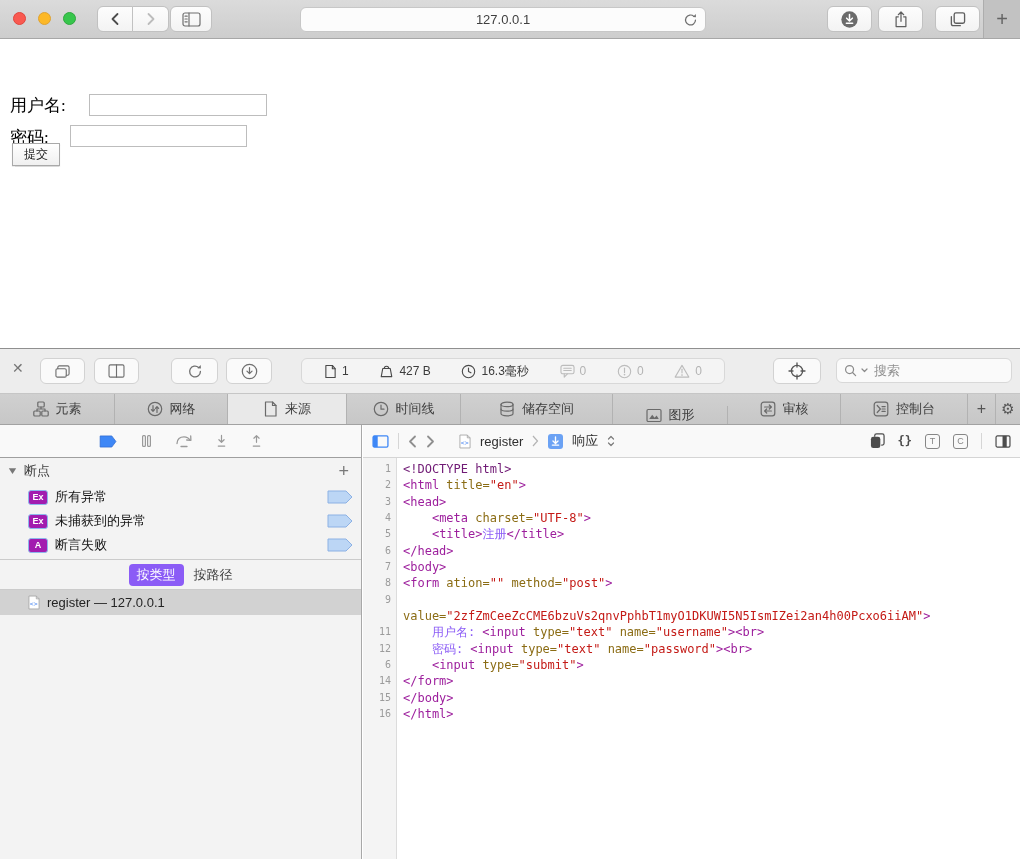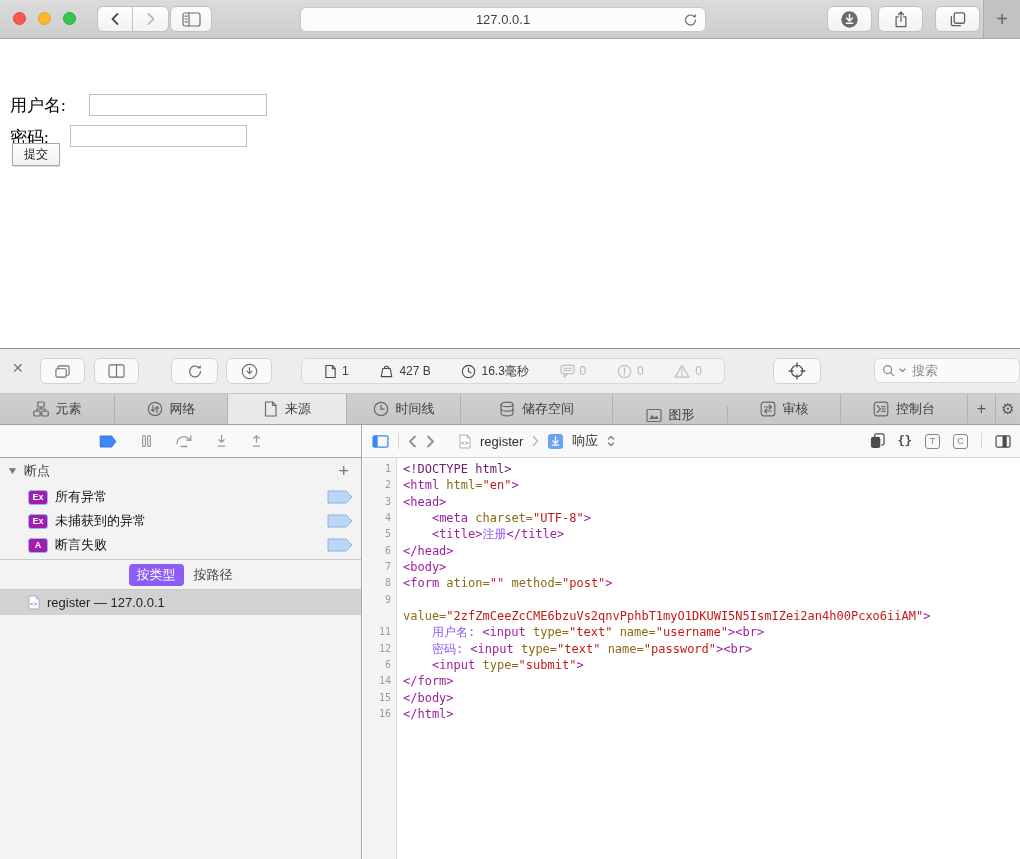--- a/index.html
+++ b/index.html
@@ -35,21 +35,21 @@
   
   #devtools{position:absolute;top:348px;left:0;width:1020px;height:511px;border-top:1px solid #8f8f8f;box-sizing:border-box;background:#f3f3f3}
   #dt-toolbar{position:absolute;top:0;left:0;right:0;height:44px;background:#ededed;border-bottom:1px solid #c6c6c6}
   .tbtn{position:absolute;top:9px;height:26px;box-sizing:border-box;border:1px solid #d2d2d2;border-radius:6px;
     background:#fafafa;display:flex;align-items:center;justify-content:center;color:#6f6f6f}
   #dt-close{position:absolute;left:12px;top:12px;font-size:14px;color:#757575;line-height:1}
   #stats{position:absolute;left:301px;top:9px;width:424px;height:26px;box-sizing:border-box;border:1px solid #d8d8d8;border-radius:6px;
     background:#f4f4f4;display:flex;align-items:center;padding:0 22px;justify-content:space-between}
   .stat{display:flex;align-items:center;gap:5px;font-size:12px;color:#3c3c3c}
   .stat.dim{color:#b3b3b3}.stat.dim .st{stroke:#bcbcbc}
-  #dt-search{position:absolute;right:0;top:9px;width:146px;height:25px;box-sizing:border-box;border:1px solid #d8d8d8;border-radius:6px;
+  #dt-search{position:absolute;right:8px;top:9px;width:176px;height:25px;box-sizing:border-box;border:1px solid #d8d8d8;border-radius:6px;
     background:#fafafa;display:flex;align-items:center;padding:0 7px;gap:4px}
   #dt-search input{border:none;background:transparent;outline:none;width:90px;font-size:13px;color:#333;font-family:inherit}
   #dt-search input::placeholder{color:#8e8e8e}
 
   
   #dt-tabs{position:absolute;top:45px;left:0;right:0;height:31px;box-sizing:border-box;display:flex;
     background:linear-gradient(#d0d0d0,#c7c7c7);border-bottom:1px solid #a2a2a2}
   .dtab{box-sizing:border-box;border-right:1px solid #b2b2b2;display:flex;align-items:center;justify-content:center;gap:7px;
     font-size:13px;color:#3e3e3e}
   .dtab.active{background:#e9e9e9}
@@ -536,21 +536,21 @@
           <div class="crow" style="min-height: 3px;">
             <span class="ln"></span>
             <span class="ct"></span>
           </div>
           <div class="crow">
             <span class="ln">1</span>
             <span class="ct"><span class="tk-dt">&lt;!DOCTYPE html&gt;</span></span>
           </div>
           <div class="crow">
             <span class="ln">2</span>
-            <span class="ct"><span class="tk-tg">&lt;html </span><span class="tk-at">html=</span><span class="tk-vl">"en"</span><span class="tk-tg">&gt;</span></span>
+            <span class="ct"><span class="tk-tg">&lt;html </span><span class="tk-at">title=</span><span class="tk-vl">"en"</span><span class="tk-tg">&gt;</span></span>
           </div>
           <div class="crow">
             <span class="ln">3</span>
             <span class="ct"><span class="tk-tg">&lt;head&gt;</span></span>
           </div>
           <div class="crow">
             <span class="ln">4</span>
             <span class="ct"><span class="tk-pl">    </span><span class="tk-tg">&lt;meta </span><span class="tk-at">charset=</span><span class="tk-vl">"UTF-8"</span><span class="tk-tg">&gt;</span></span>
           </div>
           <div class="crow">

